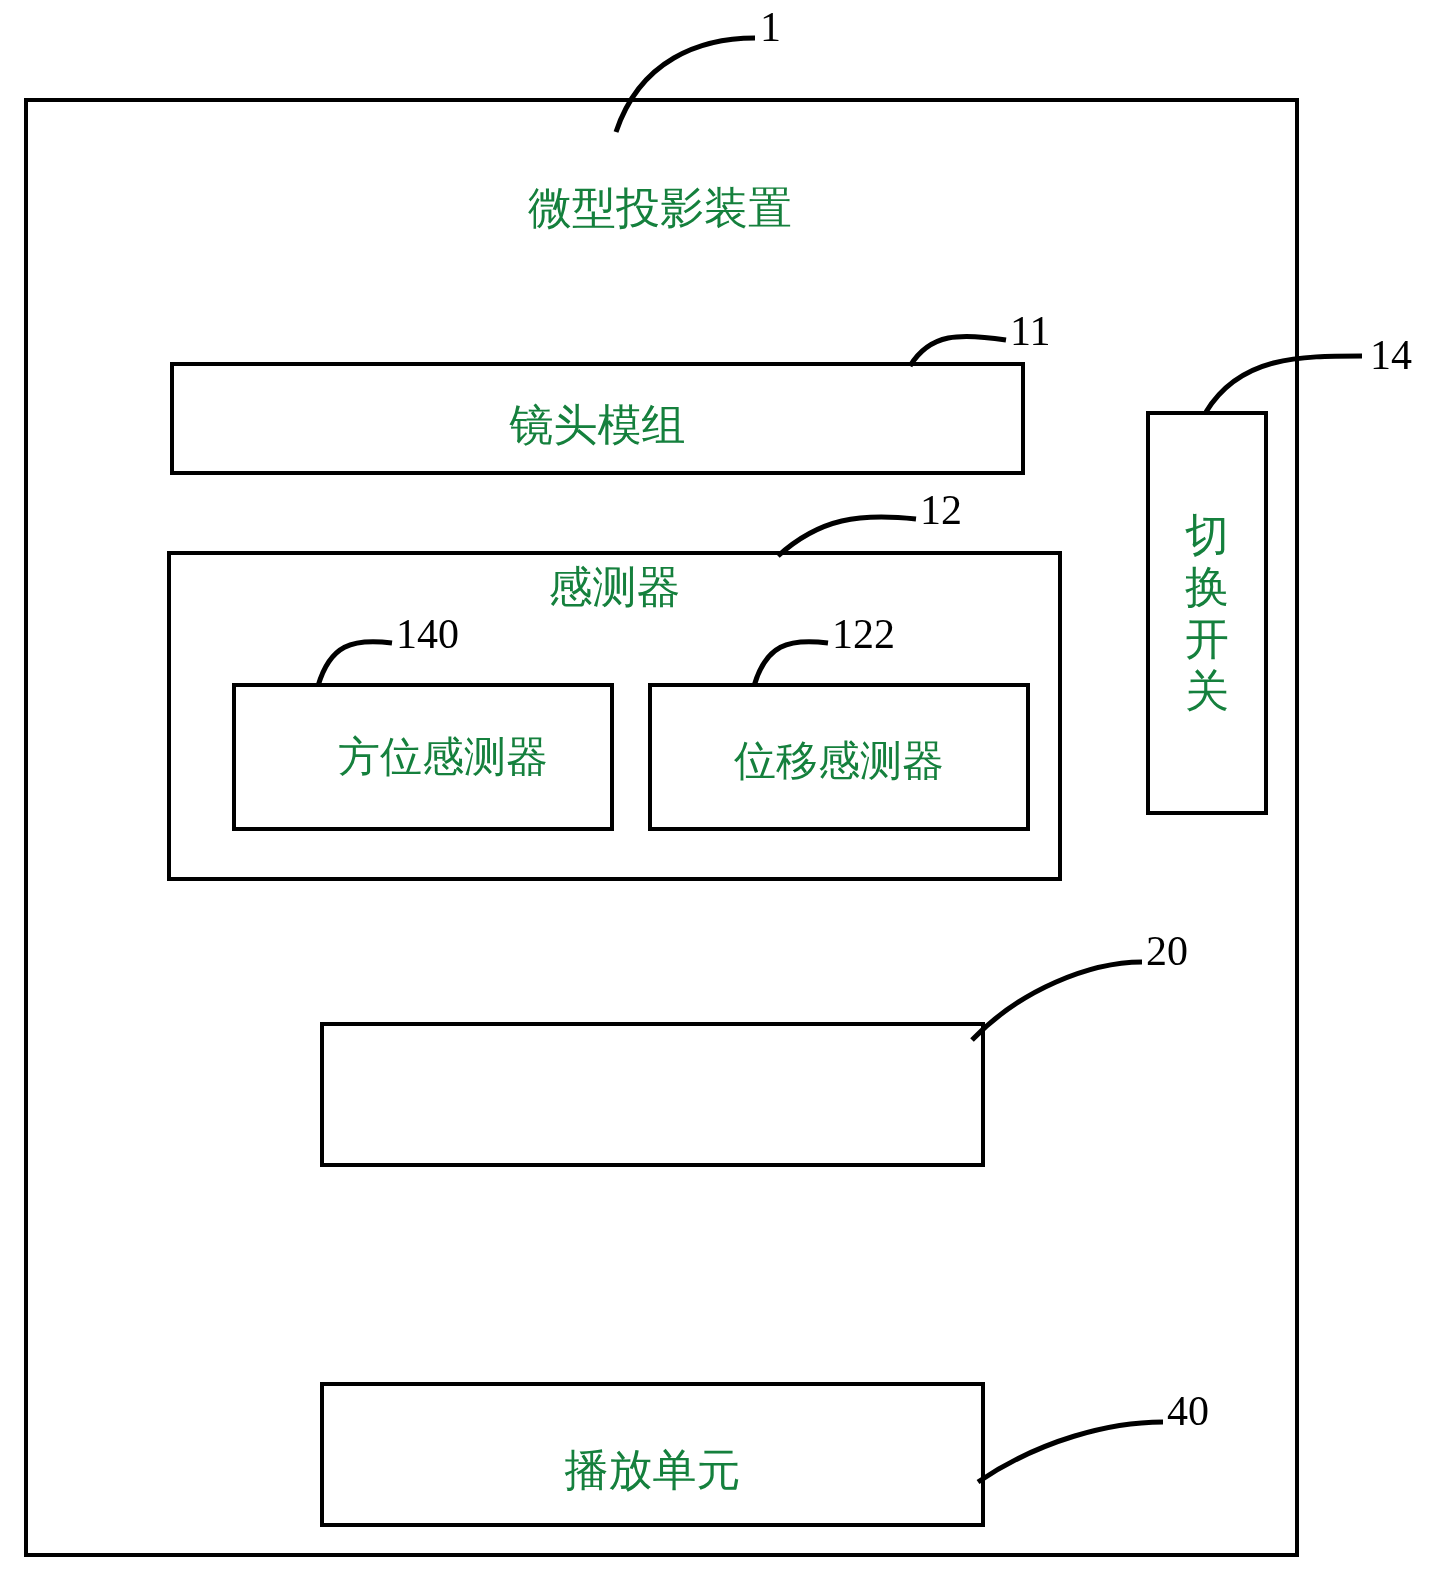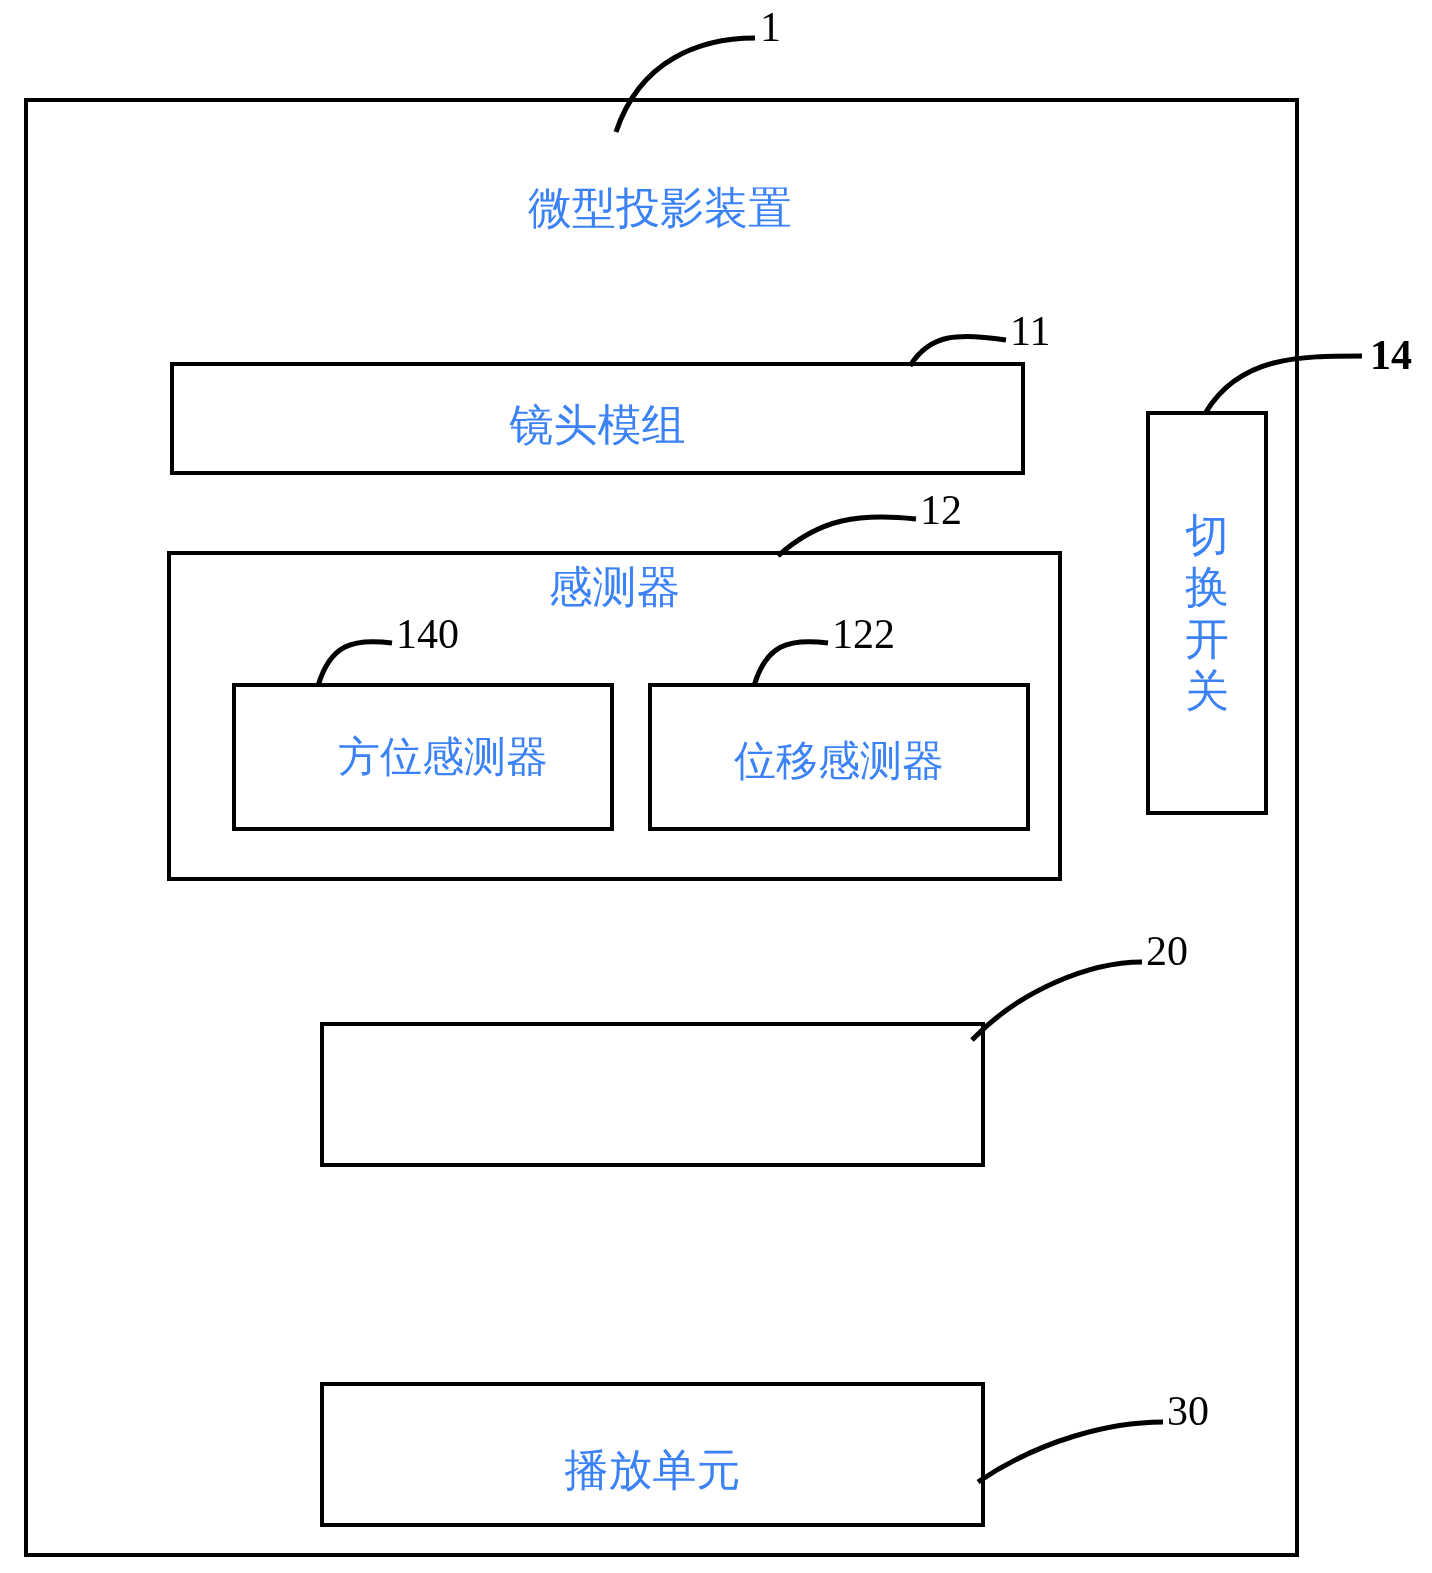--- a/index.html
+++ b/index.html
@@ -19,21 +19,21 @@
     position: absolute;
     border: 4px solid #000000;
     box-sizing: border-box;
     background: transparent;
   }
   .label {
     position: absolute;
     display: flex;
     align-items: center;
     justify-content: center;
-    color: #3b82f6;
+    color: #15803d;
     white-space: nowrap;
   }
   .ref {
     position: absolute;
     color: #000000;
     font-size: 42px;
     line-height: 1;
     font-family: "Liberation Serif", serif;
   }
   svg.leaders {
@@ -156,21 +156,21 @@
     left: 320px;
     top: 1382px;
     width: 665px;
     height: 145px;
     font-size: 44px;
     margin-top: 16px;
   }
   
   #ref-1   { left: 760px; top: 6px; }
   #ref-11  { left: 1010px; top: 310px; }
-  #ref-14  { left: 1370px; top: 334px; font-weight: bold; }
+  #ref-14  { left: 1370px; top: 334px; }
   #ref-12  { left: 920px; top: 489px; }
   #ref-121 { left: 396px; top: 613px; }
   #ref-122 { left: 832px; top: 613px; }
   #ref-20  { left: 1146px; top: 930px; }
   #ref-30  { left: 1167px; top: 1390px; }
 </style>
 </head>
 <body>
 
 <div id="stage">
@@ -222,15 +222,15 @@
   <div class="box" id="play-box"></div>
   <div class="label" id="play-label">播放单元</div>
 
   <div class="ref" id="ref-1">1</div>
   <div class="ref" id="ref-11">11</div>
   <div class="ref" id="ref-14">14</div>
   <div class="ref" id="ref-12">12</div>
   <div class="ref" id="ref-121">140</div>
   <div class="ref" id="ref-122">122</div>
   <div class="ref" id="ref-20">20</div>
-  <div class="ref" id="ref-30">30</div>
+  <div class="ref" id="ref-30">40</div>
 
 </div>
 
 </body></html>

